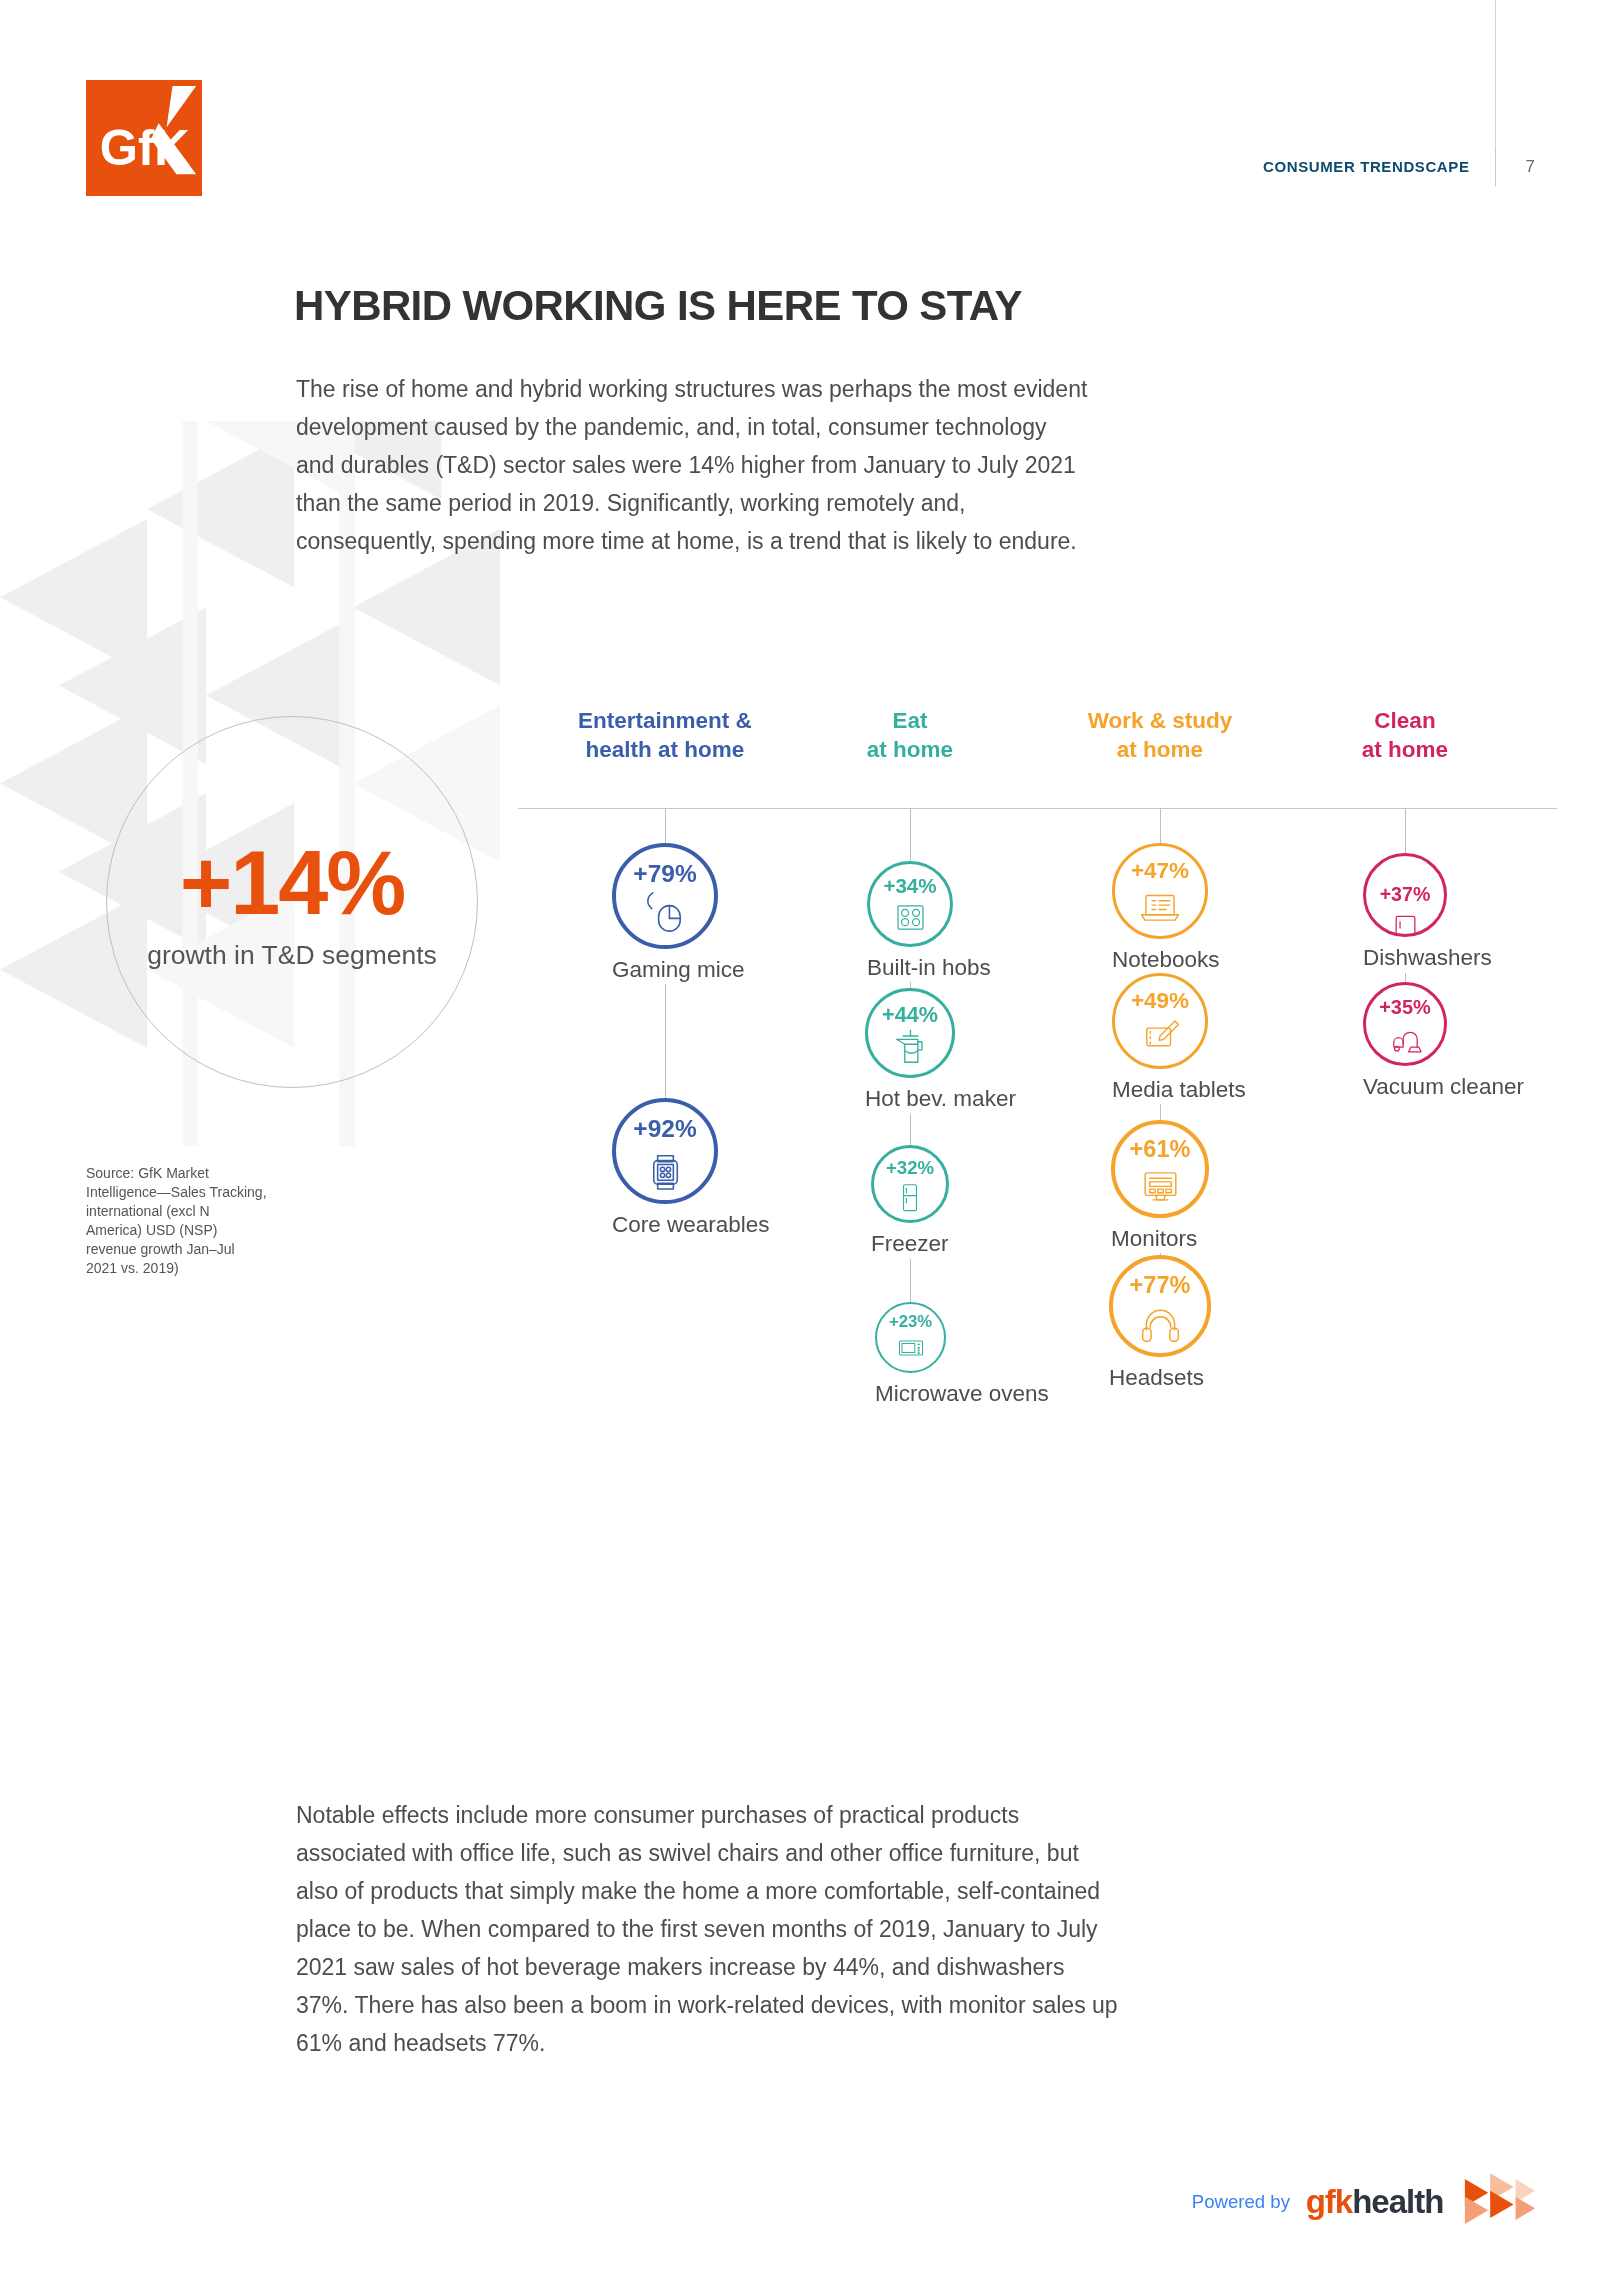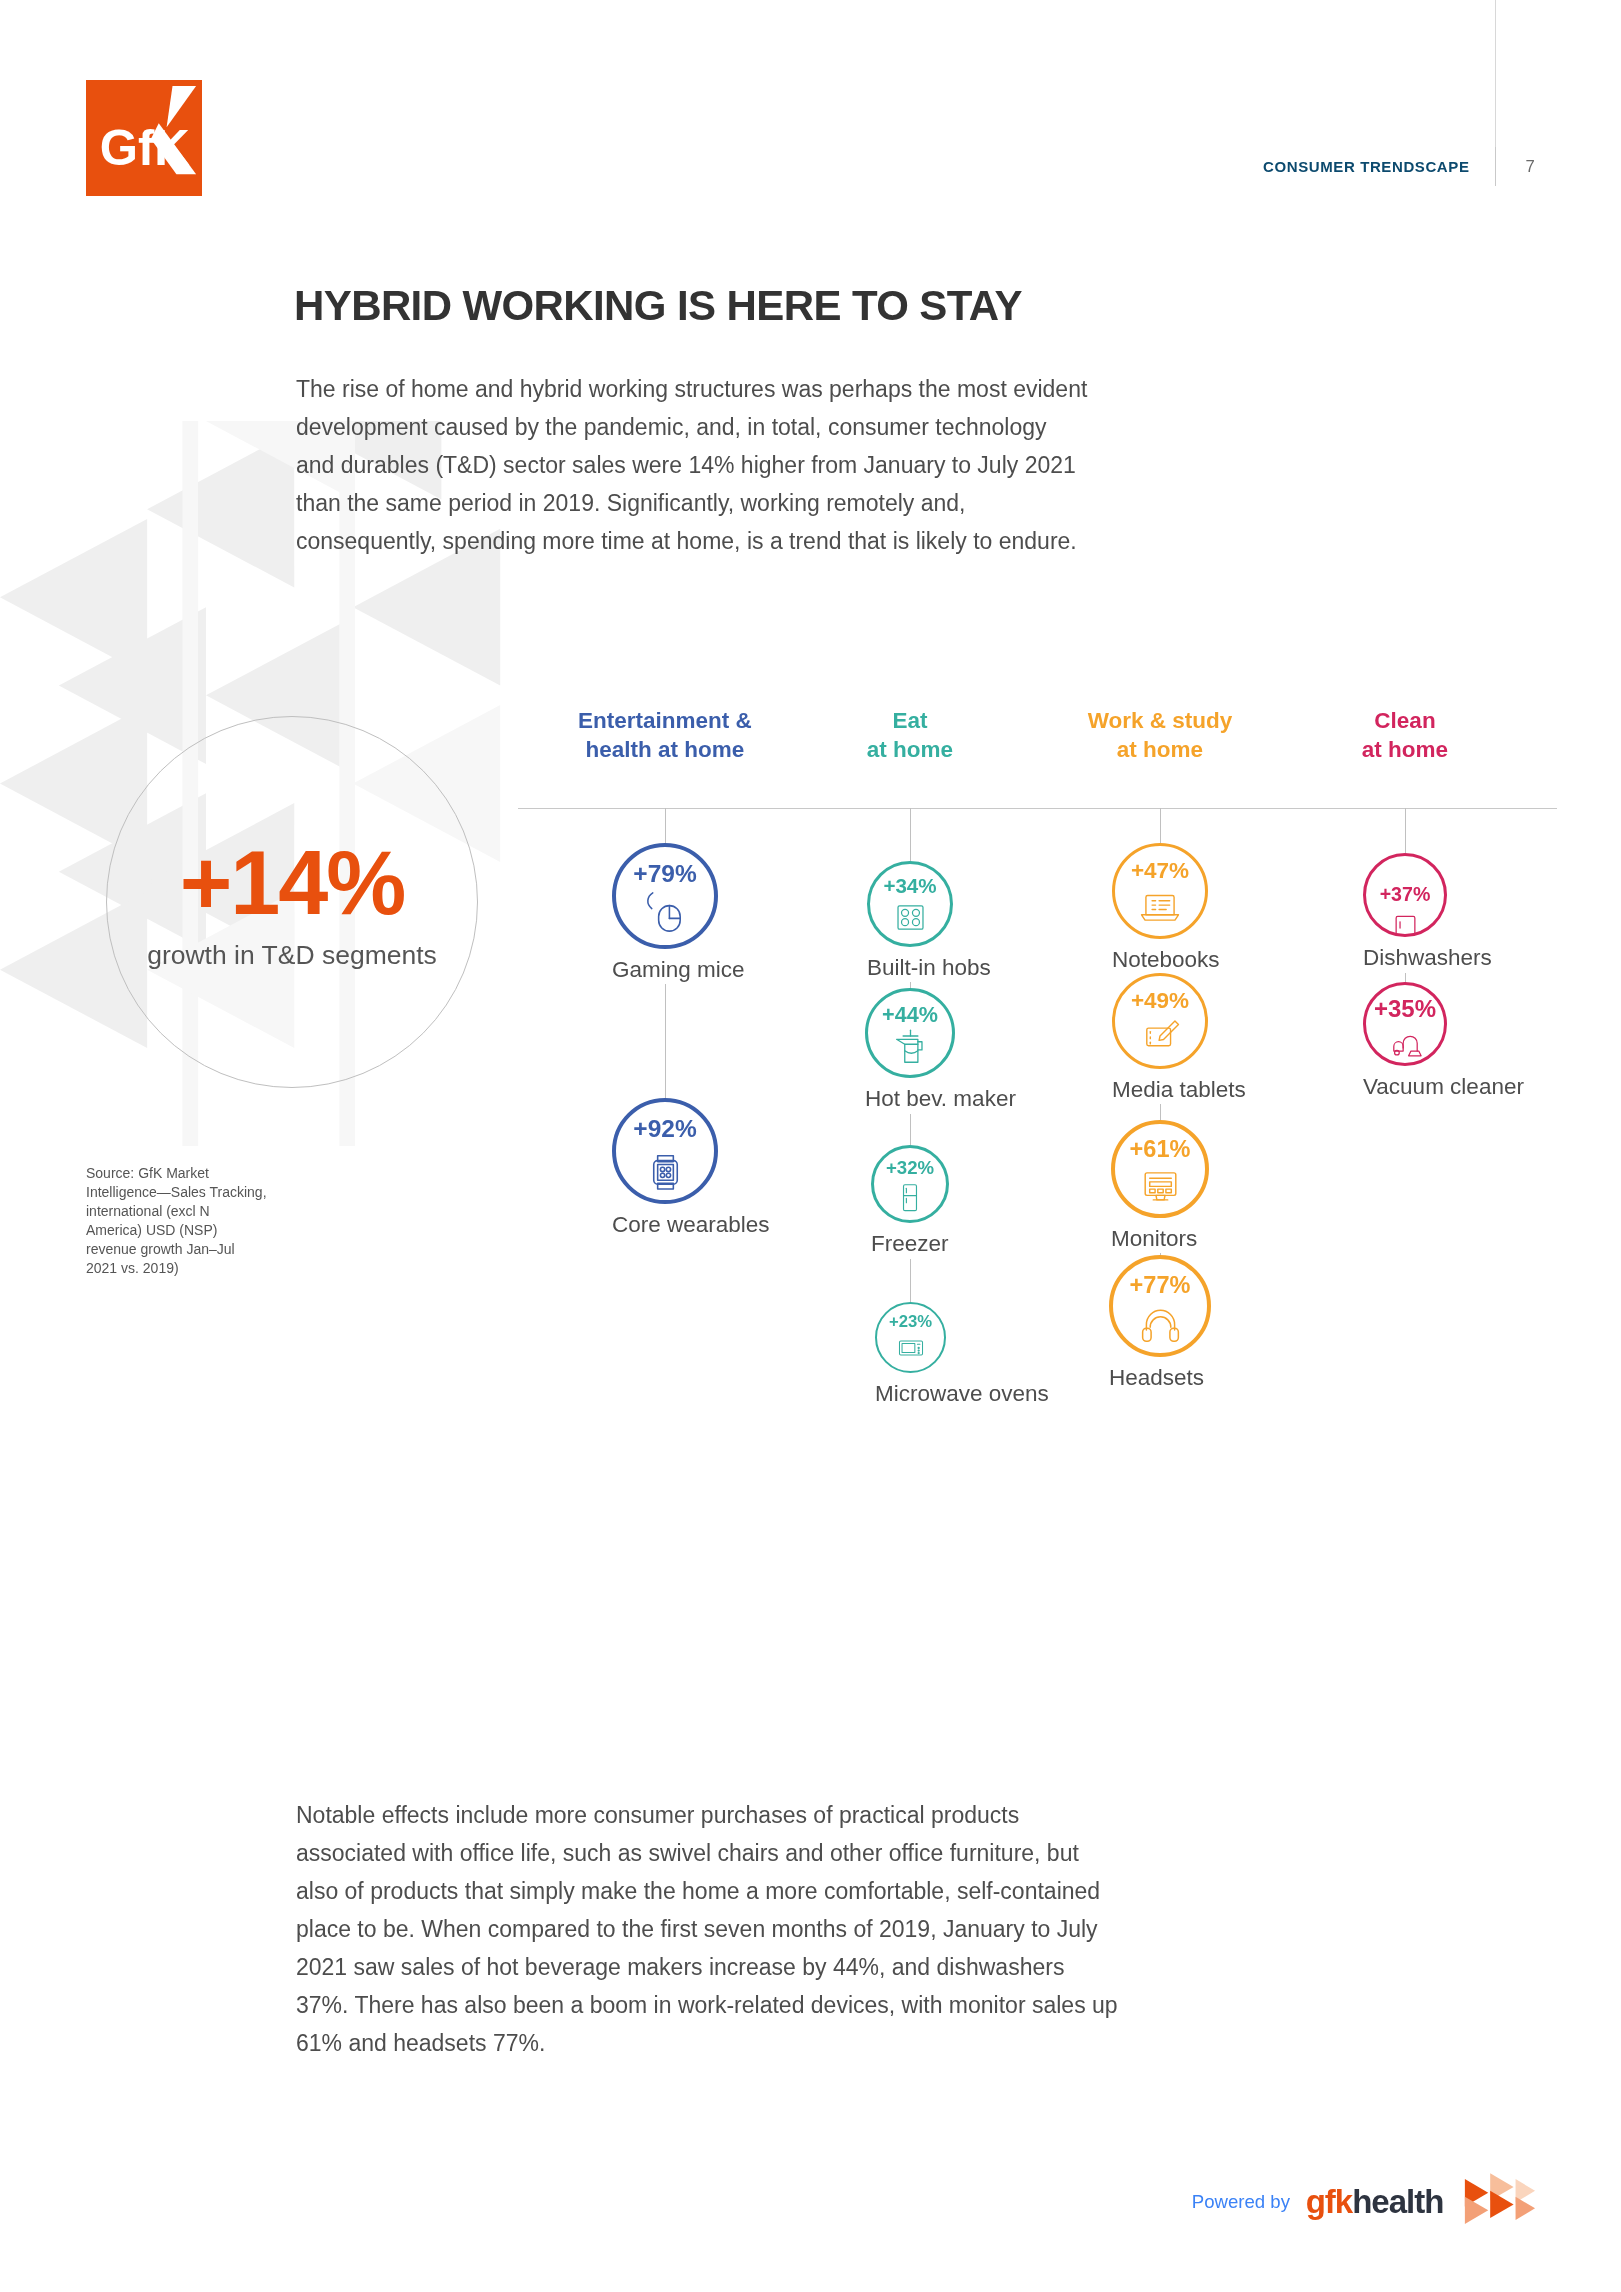--- a/index.html
+++ b/index.html
@@ -350,21 +350,21 @@
                 <line x1="18" y1="19" x2="18" y2="27"></line>
               </g>
             </svg>
           </div>
                </div>
                <div class="nodelabel">Dishwashers</div>
              </div>
       <div class="connector" style="left:887px;top:267px;height:9.8px;"></div>
       <div class="node" style="left:845px;top:276px;width:84px;">
                <div class="circ" style="width:84px;height:84px;border:3.9px solid #D2255E;">
-                 <div class="pct" style="color:#D2255E;font-size:24px;margin-top:11.8px;">+35%</div>
+                 <div class="pct" style="color:#D2255E;font-size:20px;margin-top:11.8px;">+35%</div>
                  <div class="ico" style="margin-top:2px;">
             <svg width="39" height="39" viewBox="0 0 50 50">
               <g fill="none" stroke="#D2255E" stroke-width="1.6" stroke-linecap="round" stroke-linejoin="round">
                 <path d="M10 36 h12 v-6 a6 6 0 0 0 -12 0 z"></path>
                 <circle cx="14" cy="38" r="3"></circle>
                 <path d="M22 32 v-6 a9 9 0 0 1 18 0 v10"></path>
                 <path d="M32 36 h10 l3 6 h-16 z"></path>
               </g>
             </svg>
           </div>

